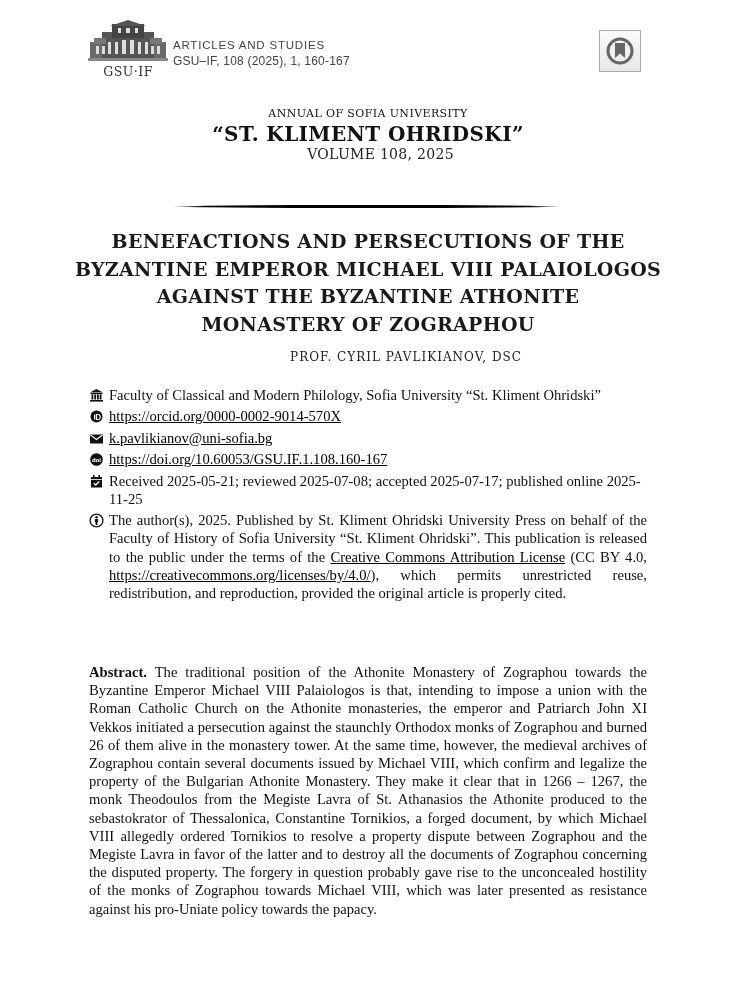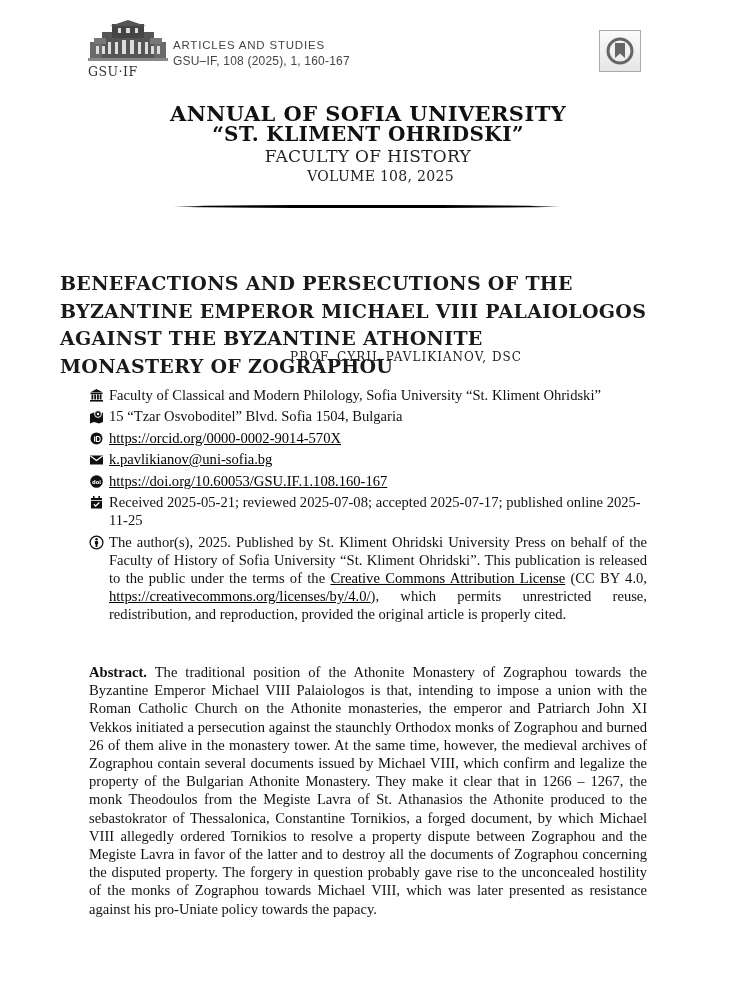--- a/index.html
+++ b/index.html
@@ -2,44 +2,44 @@
 <html><head>
 <meta charset="utf-8">
 <style>
   html, body { margin: 0; padding: 0; background: #ffffff; }
   body { width: 736px; height: 995px; position: relative; overflow: hidden; color: #111; }
   .page { position: absolute; left: 0; top: 0; width: 736px; height: 995px; }
 
   
   .hdr-logo { position: absolute; left: 88px; top: 20px; width: 80px; height: 62px; }
   .hdr-logo svg { display: block; }
-  .hdr-logo-text { position: absolute; left: 0; top: 44px; width: 80px; text-align: left;
+  .hdr-logo-text { position: absolute; left: 0; top: 44px; width: 80px; text-align: center;
     font-family: "DejaVu Serif", serif; font-size: 12.5px; color: #333; letter-spacing: 0.5px; }
   .hdr-meta { position: absolute; left: 173px; top: 37px; font-family: Liberation Sans, sans-serif;
     font-size: 12px; color: #444; line-height: 16px; letter-spacing: 0.2px; }
   .hdr-meta .sect { letter-spacing: 0.8px; font-size: 11.5px; }
   .oa-badge { position: absolute; left: 599px; top: 30px; width: 42px; height: 42px;
     border: 1px solid #aaa; background: linear-gradient(#fafafa, #e6e6e6); box-sizing: border-box; }
   .oa-badge svg { position: absolute; left: 6px; top: 6px; }
 
   
   .journal { position: absolute; left: 0; top: 104px; width: 736px; text-align: center;
     font-family: "DejaVu Serif", serif; color: #111; }
-  .journal .j1 { font-size: 21px; line-height: 20px; font-weight: bold; letter-spacing: 0.4px; text-align: center; }
+  .journal .j1 { font-size: 11px; line-height: 20px; font-weight: normal; letter-spacing: 0.4px; text-align: center; }
   .journal .j2 { font-size: 20px; line-height: 21px; font-weight: bold; letter-spacing: 0.4px; }
   .journal .j3 { font-size: 17px; line-height: 22px; letter-spacing: 0.3px; color: #222; }
   .journal .j4 { font-size: 14px; line-height: 18px; letter-spacing: 0.3px; color: #222; margin-left: 25px; }
   .divider { position: absolute; left: 173px; top: 205px; width: 388px; height: 3px;
     background: linear-gradient(90deg, rgba(0,0,0,0.1) 0%, #000 8%, #000 92%, rgba(0,0,0,0.1) 100%);
     border-radius: 50%; }
 
   
-  .title { position: absolute; left: 60px; top: 228px; width: 616px; text-align: left;
+  .title { position: absolute; left: 60px; top: 228px; width: 616px; text-align: center;
     font-family: "DejaVu Serif", serif; font-size: 19px; font-weight: bold; line-height: 27.5px;
-    color: #1a1a1a; letter-spacing: 0.3px; margin-top: 42px; }
+    color: #1a1a1a; letter-spacing: 0.3px; }
   .title div { white-space: nowrap; }
   .author { position: absolute; left: 0; top: 350px; width: 736px; text-align: center;
     font-family: "DejaVu Serif", serif; font-size: 12px; letter-spacing: 1px; color: #222; padding-left: 38px; }
 
   
   .info { position: absolute; left: 89px; top: 386px; width: 558px;
     font-family: "Liberation Serif", serif; font-size: 14.6px; line-height: 18.2px; color: #111; }
   .info .row { position: relative; padding-left: 20px; margin-bottom: 3.2px; }
   .info .ico { position: absolute; left: 0; top: 2px; width: 15px; height: 15px; }
   .info .ico svg { display: block; }
@@ -93,21 +93,20 @@
   <div class="oa-badge">
     <svg width="28" height="28" viewBox="0 0 28 28">
       <circle cx="14" cy="14" r="12" fill="none" stroke="#666" stroke-width="3"></circle>
       <path d="M9 6 H19 V21 L14 16.5 L9 21 Z" fill="#666"></path>
     </svg>
   </div>
 
   <div class="journal">
     <div class="j1">ANNUAL OF SOFIA UNIVERSITY</div>
     <div class="j2">“ST. KLIMENT OHRIDSKI”</div>
-    <div class="j3">FACULTY OF HISTORY</div>
     <div class="j4">VOLUME 108, 2025</div>
   </div>
   <div class="divider"></div>
 
   <div class="title">
     <div>BENEFACTIONS AND PERSECUTIONS OF THE</div>
     <div>BYZANTINE EMPEROR MICHAEL VIII PALAIOLOGOS</div>
     <div>AGAINST THE BYZANTINE ATHONITE</div>
     <div>MONASTERY OF ZOGRAPHOU</div>
   </div>
@@ -120,30 +119,20 @@
             <polygon points="7.5,1 14,4.5 1,4.5" fill="#111"></polygon>
             <rect x="1.5" y="5" width="12" height="1.2" fill="#111"></rect>
             <rect x="2.5" y="6.5" width="1.8" height="5" fill="#111"></rect>
             <rect x="5.3" y="6.5" width="1.8" height="5" fill="#111"></rect>
             <rect x="8" y="6.5" width="1.8" height="5" fill="#111"></rect>
             <rect x="10.7" y="6.5" width="1.8" height="5" fill="#111"></rect>
             <rect x="1" y="12" width="13" height="1.6" fill="#111"></rect>
           </svg>
       </span>
       <span>Faculty of Classical and Modern Philology, Sofia University “St. Kliment Ohridski”</span>
-    </div>
-    <div class="row">
-      <span class="ico">
-        <svg width="15" height="15" viewBox="0 0 15 15">
-            <path d="M1 5 L5 3.5 L10 5 L14 3.5 V13 L10 14.5 L5 13 L1 14.5 Z" fill="#111"></path>
-            <circle cx="9" cy="5" r="3.4" fill="#111" stroke="#fff" stroke-width="1"></circle>
-            <circle cx="9" cy="5" r="1.2" fill="#fff"></circle>
-          </svg>
-      </span>
-      <span>15 “Tzar Osvoboditel” Blvd.  Sofia 1504, Bulgaria</span>
     </div>
     <div class="row">
       <span class="ico">
         <svg width="15" height="15" viewBox="0 0 15 15">
             <circle cx="7.5" cy="7.5" r="6" fill="#111"></circle>
             <rect x="5" y="5.5" width="1.3" height="5" fill="#fff"></rect>
             <path d="M7.5 5.5 H9 A2.2 2.5 0 0 1 9 10.5 H7.5 Z" fill="none" stroke="#fff" stroke-width="1.1"></path>
           </svg>
       </span>
       <a href="#">https://orcid.org/0000-0002-9014-570X</a>

